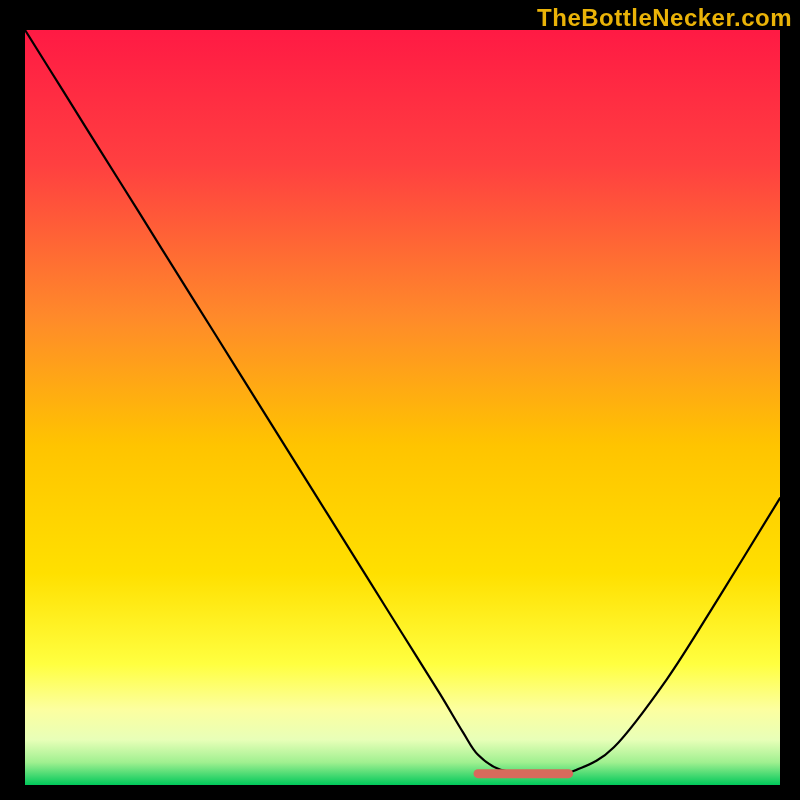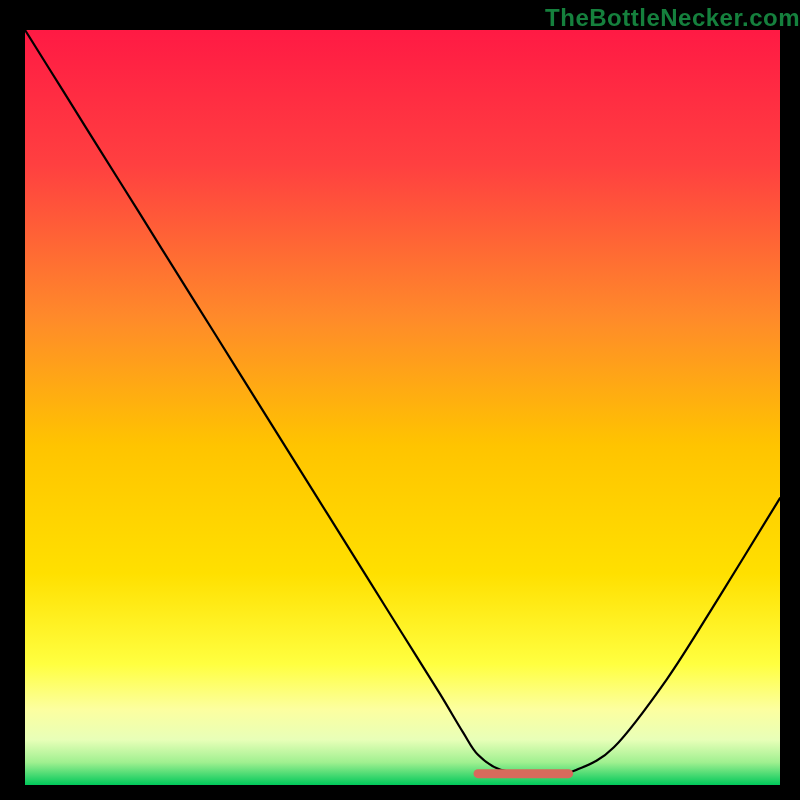--- a/index.html
+++ b/index.html
@@ -6,25 +6,25 @@
   html, body { width: 800px; height: 800px; overflow: hidden; background: #fff; }
   .frame {
     position: relative;
     width: 800px;
     height: 800px;
     background: #000;
   }
   .watermark {
     position: absolute;
     top: 4px;
-    right: 0;
+    right: 8px;
     font-family: Arial, Helvetica, sans-serif;
     font-size: 24px;
     font-weight: bold;
-    color: #15803d;
+    color: #eab308;
     letter-spacing: 0.5px;
     z-index: 5;
   }
   .plot {
     position: absolute;
     left: 25px;
     top: 30px;
     width: 755px;
     height: 755px;
   }

